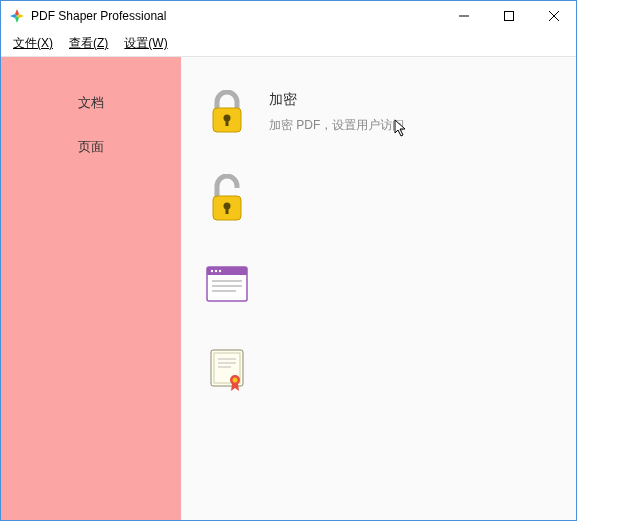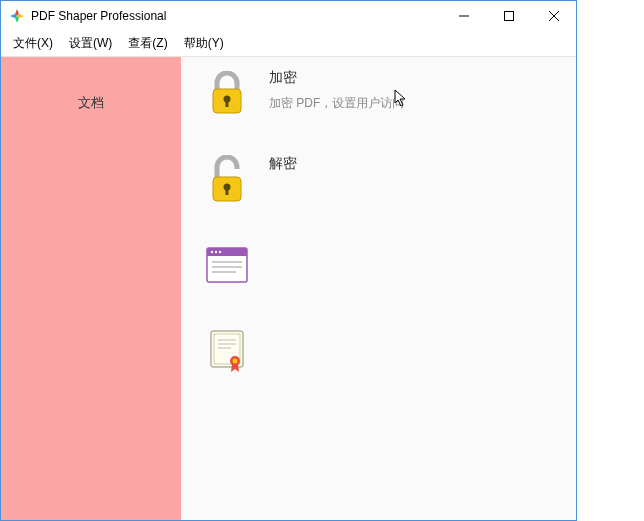--- a/index.html
+++ b/index.html
@@ -5,30 +5,30 @@
     * { box-sizing: border-box; margin: 0; padding: 0; }
     body { font-family: "Microsoft YaHei", "Segoe UI", sans-serif; font-size: 12px; background: #fff; }
     .window { width: 577px; height: 521px; border: 1px solid #4a90d9; background: #fff; display: flex; flex-direction: column; }
     
     .titlebar { height: 30px; background: #fff; display: flex; align-items: center; padding-left: 8px; }
     .titlebar .icon { width: 16px; height: 16px; margin-right: 6px; }
     .titlebar .title { flex: 1; font-size: 12px; color: #000; }
     .win-controls { display: flex; }
     .win-btn { width: 45px; height: 30px; display: flex; align-items: center; justify-content: center; cursor: pointer; }
     
-    .menubar { height: 26px; display: flex; align-items: flex-start; padding: 0 4px; border-bottom: 1px solid #e5e5e5; }
+    .menubar { height: 26px; display: flex; align-items: flex-start; padding: 0 4px; border-bottom: 1px solid #e5e5e5; text-decoration: underline; }
     .menu-item { padding: 4px 8px; font-size: 12px; cursor: pointer; }
     
     .content { flex: 1; display: flex; }
     .sidebar { width: 180px; background: #fca5a5; padding-top: 24px; }
     .side-item { height: 44px; display: flex; align-items: center; justify-content: center; font-size: 13px; cursor: pointer; color: #333; }
     .side-item.active { background: #2196f3; color: #fff; }
     
     .main { flex: 1; background: #fafafa; padding-top: 12px; }
-    .row { height: 86px; display: flex; align-items: flex-start; padding-left: 22px; cursor: pointer; }
+    .row { height: 86px; display: flex; align-items: center; padding-left: 22px; cursor: pointer; }
     .row-icon { width: 48px; height: 48px; display: flex; align-items: center; justify-content: center; margin-right: 18px; }
     .row-text .title { font-size: 14px; color: #333; margin-bottom: 8px; }
     .row-text .desc { font-size: 12px; color: #888; }
     .cursor { position: absolute; margin-left: -40px; margin-top: 6px; }
   </style>
 </head>
 <body>
 
 <div class="window">
   <div class="titlebar">
@@ -56,29 +56,31 @@
         <svg width="10" height="10">
             <line x1="0" y1="0" x2="10" y2="10" stroke="#000" stroke-width="1"></line>
             <line x1="10" y1="0" x2="0" y2="10" stroke="#000" stroke-width="1"></line>
           </svg>
       </div>
     </div>
   </div>
 
   <div class="menubar">
     <div class="menu-item">文件(X)</div>
+    <div class="menu-item">查看(Z)</div>
     <div class="menu-item">设置(W)</div>
-    <div class="menu-item">查看(Z)</div>
-    <div class="menu-item">帮助(Y)</div>
   </div>
 
   <div class="content">
     <div class="sidebar">
       <div class="side-item">
           <span>文档</span>
+        </div>
+      <div class="side-item">
+          <span>页面</span>
         </div>
     </div>
 
     <div class="main">
       <div class="row">
         <div class="row-icon">
           <svg width="40" height="44" viewBox="0 0 40 44">
             <path d="M10 18 V12 a10 10 0 0 1 20 0 V18" fill="none" stroke="#b0b0b0" stroke-width="5"></path>
             <rect x="6" y="18" width="28" height="24" rx="4" fill="#f5c518"></rect>
             <rect x="6" y="18" width="28" height="24" rx="4" fill="none" stroke="#c49a00" stroke-width="1"></rect>
@@ -99,21 +101,20 @@
         <div class="row-icon">
           <svg width="40" height="48" viewBox="0 0 40 48">
             <path d="M10 22 V12 a10 10 0 0 1 20 0 V14" fill="none" stroke="#b0b0b0" stroke-width="5"></path>
             <rect x="6" y="22" width="28" height="24" rx="4" fill="#f5c518"></rect>
             <rect x="6" y="22" width="28" height="24" rx="4" fill="none" stroke="#c49a00" stroke-width="1"></rect>
             <circle cx="20" cy="32" r="3.5" fill="#5a4a00"></circle>
             <rect x="18.5" y="33" width="3" height="7" fill="#5a4a00"></rect>
           </svg>
         </div>
         <div class="row-text">
-          <div class="title">解密</div>
         </div>
       </div>
 
       <div class="row">
         <div class="row-icon">
           <svg width="42" height="36" viewBox="0 0 42 36">
             <rect x="1" y="1" width="40" height="34" rx="2" fill="#fff" stroke="#9b59b6" stroke-width="1.5"></rect>
             <rect x="1" y="1" width="40" height="8" fill="#9b59b6"></rect>
             <circle cx="6" cy="5" r="1.2" fill="#fff"></circle>
               <circle cx="10" cy="5" r="1.2" fill="#fff"></circle>

